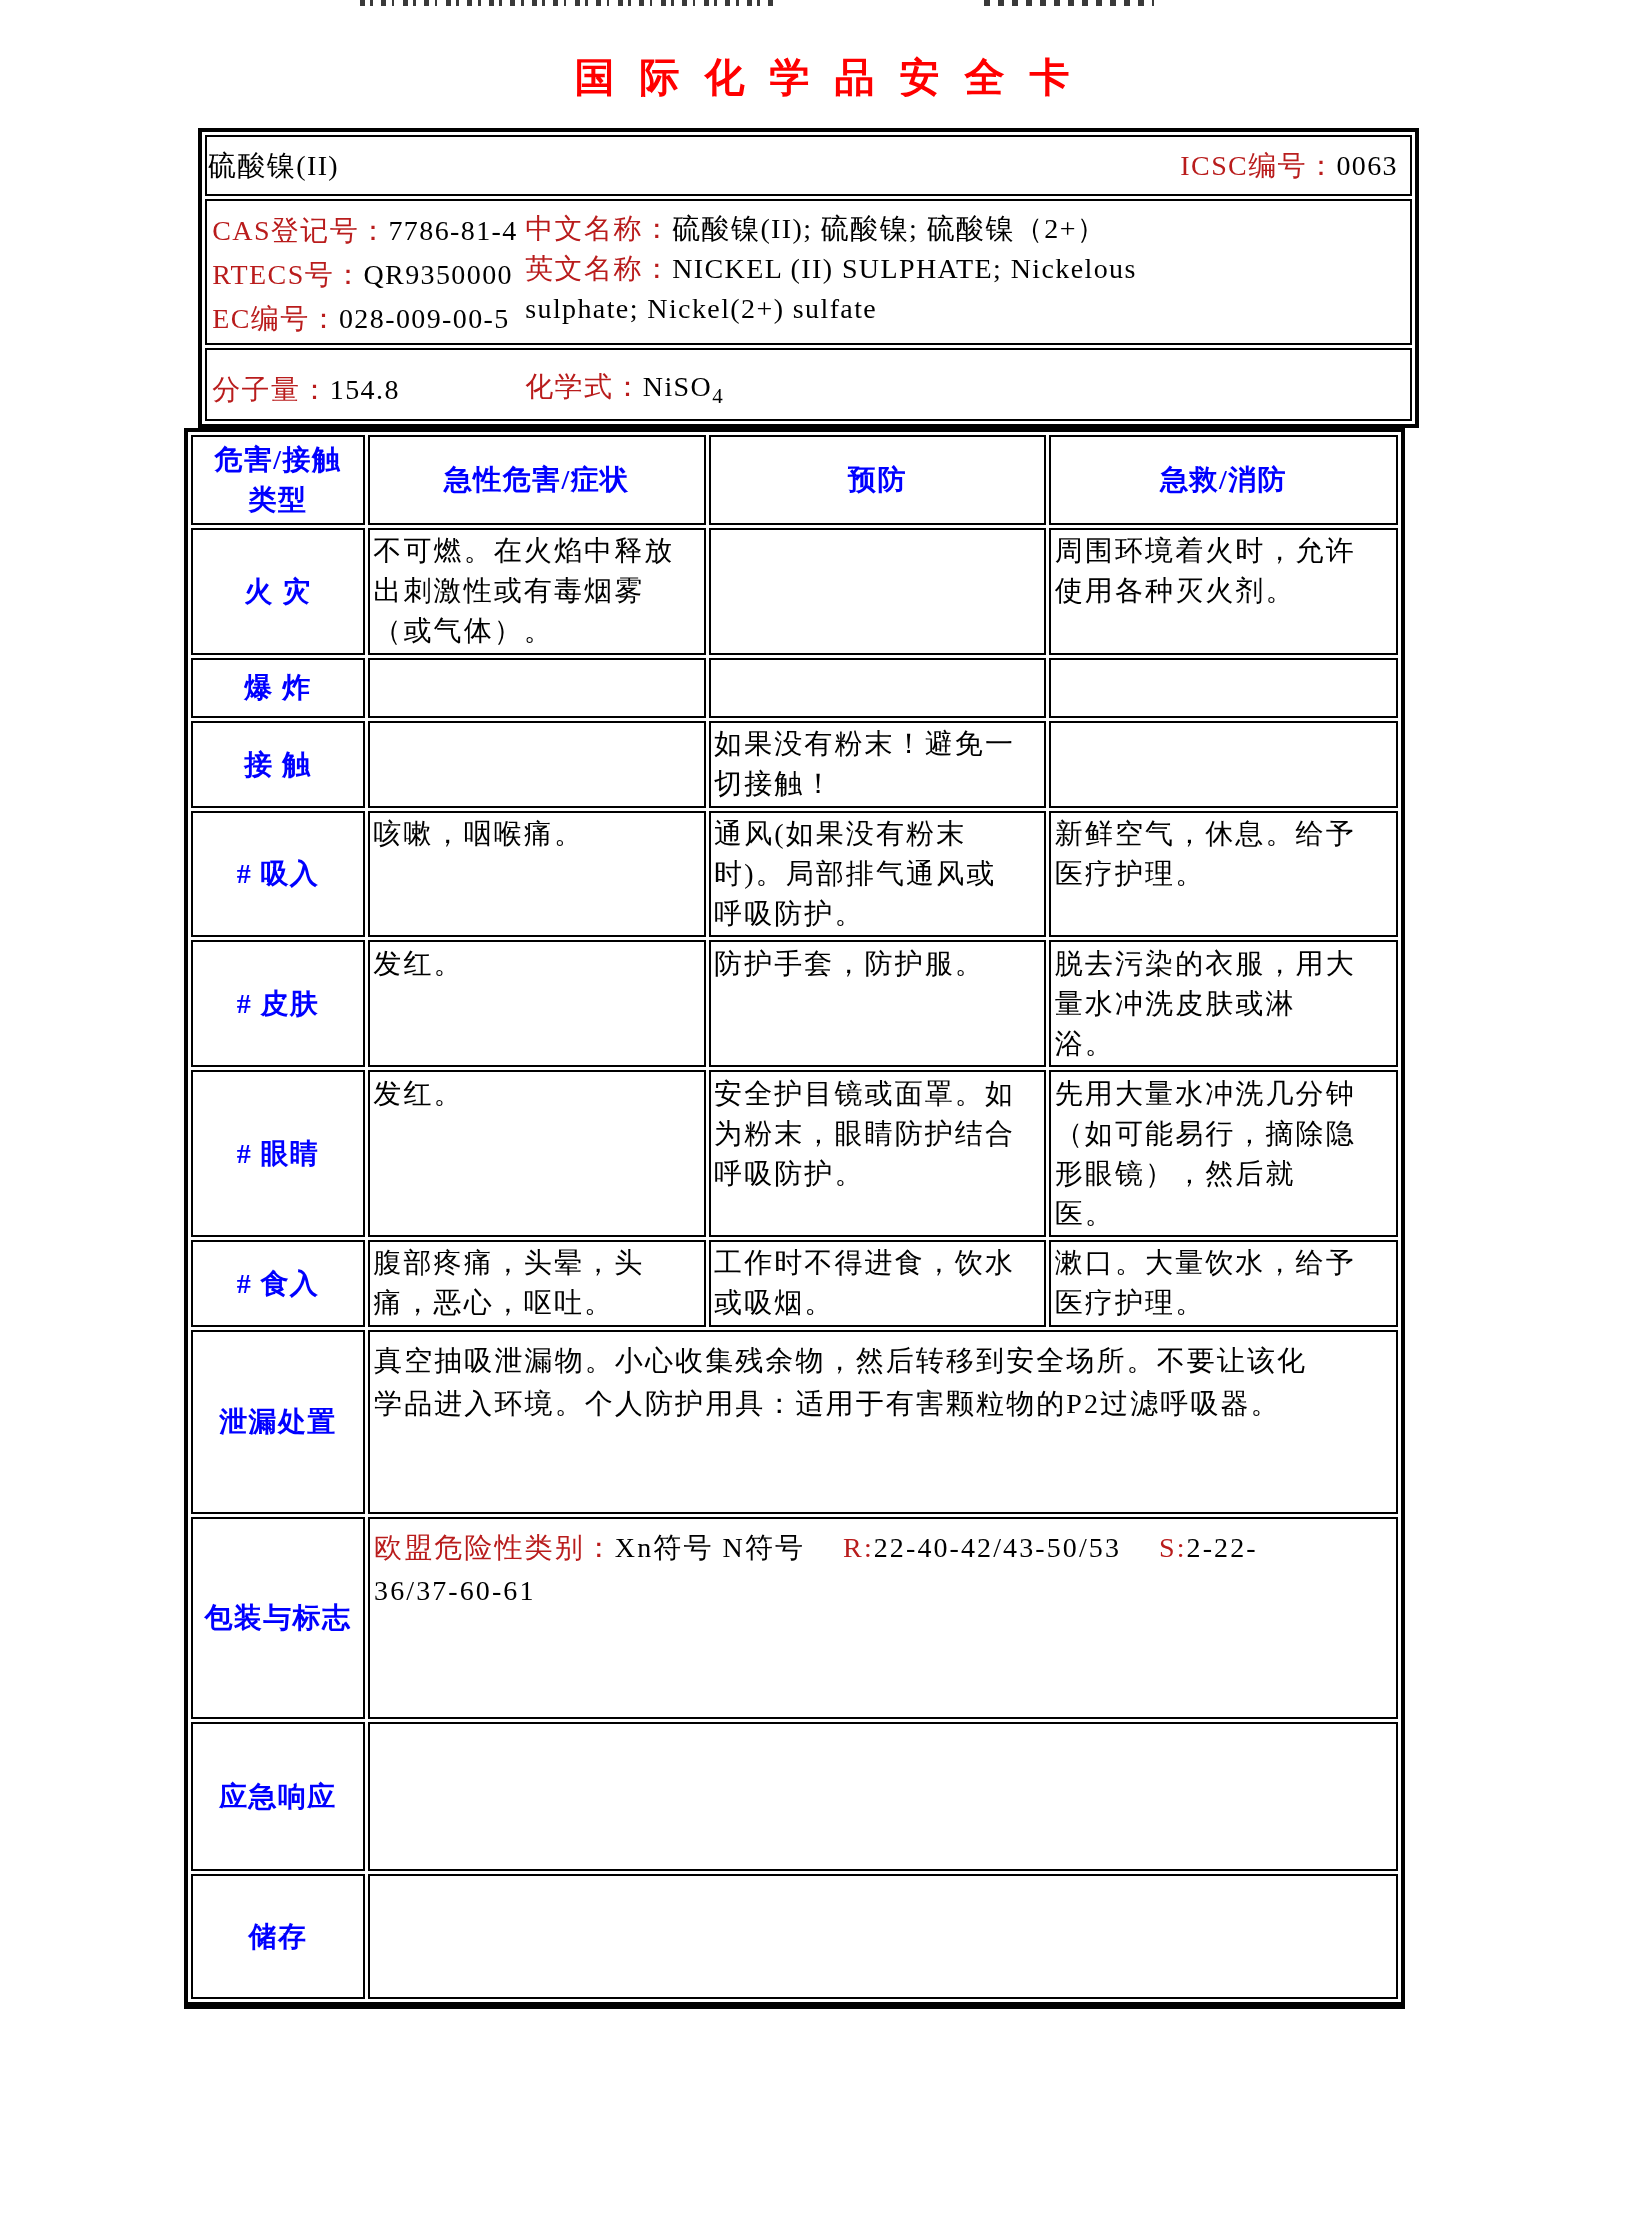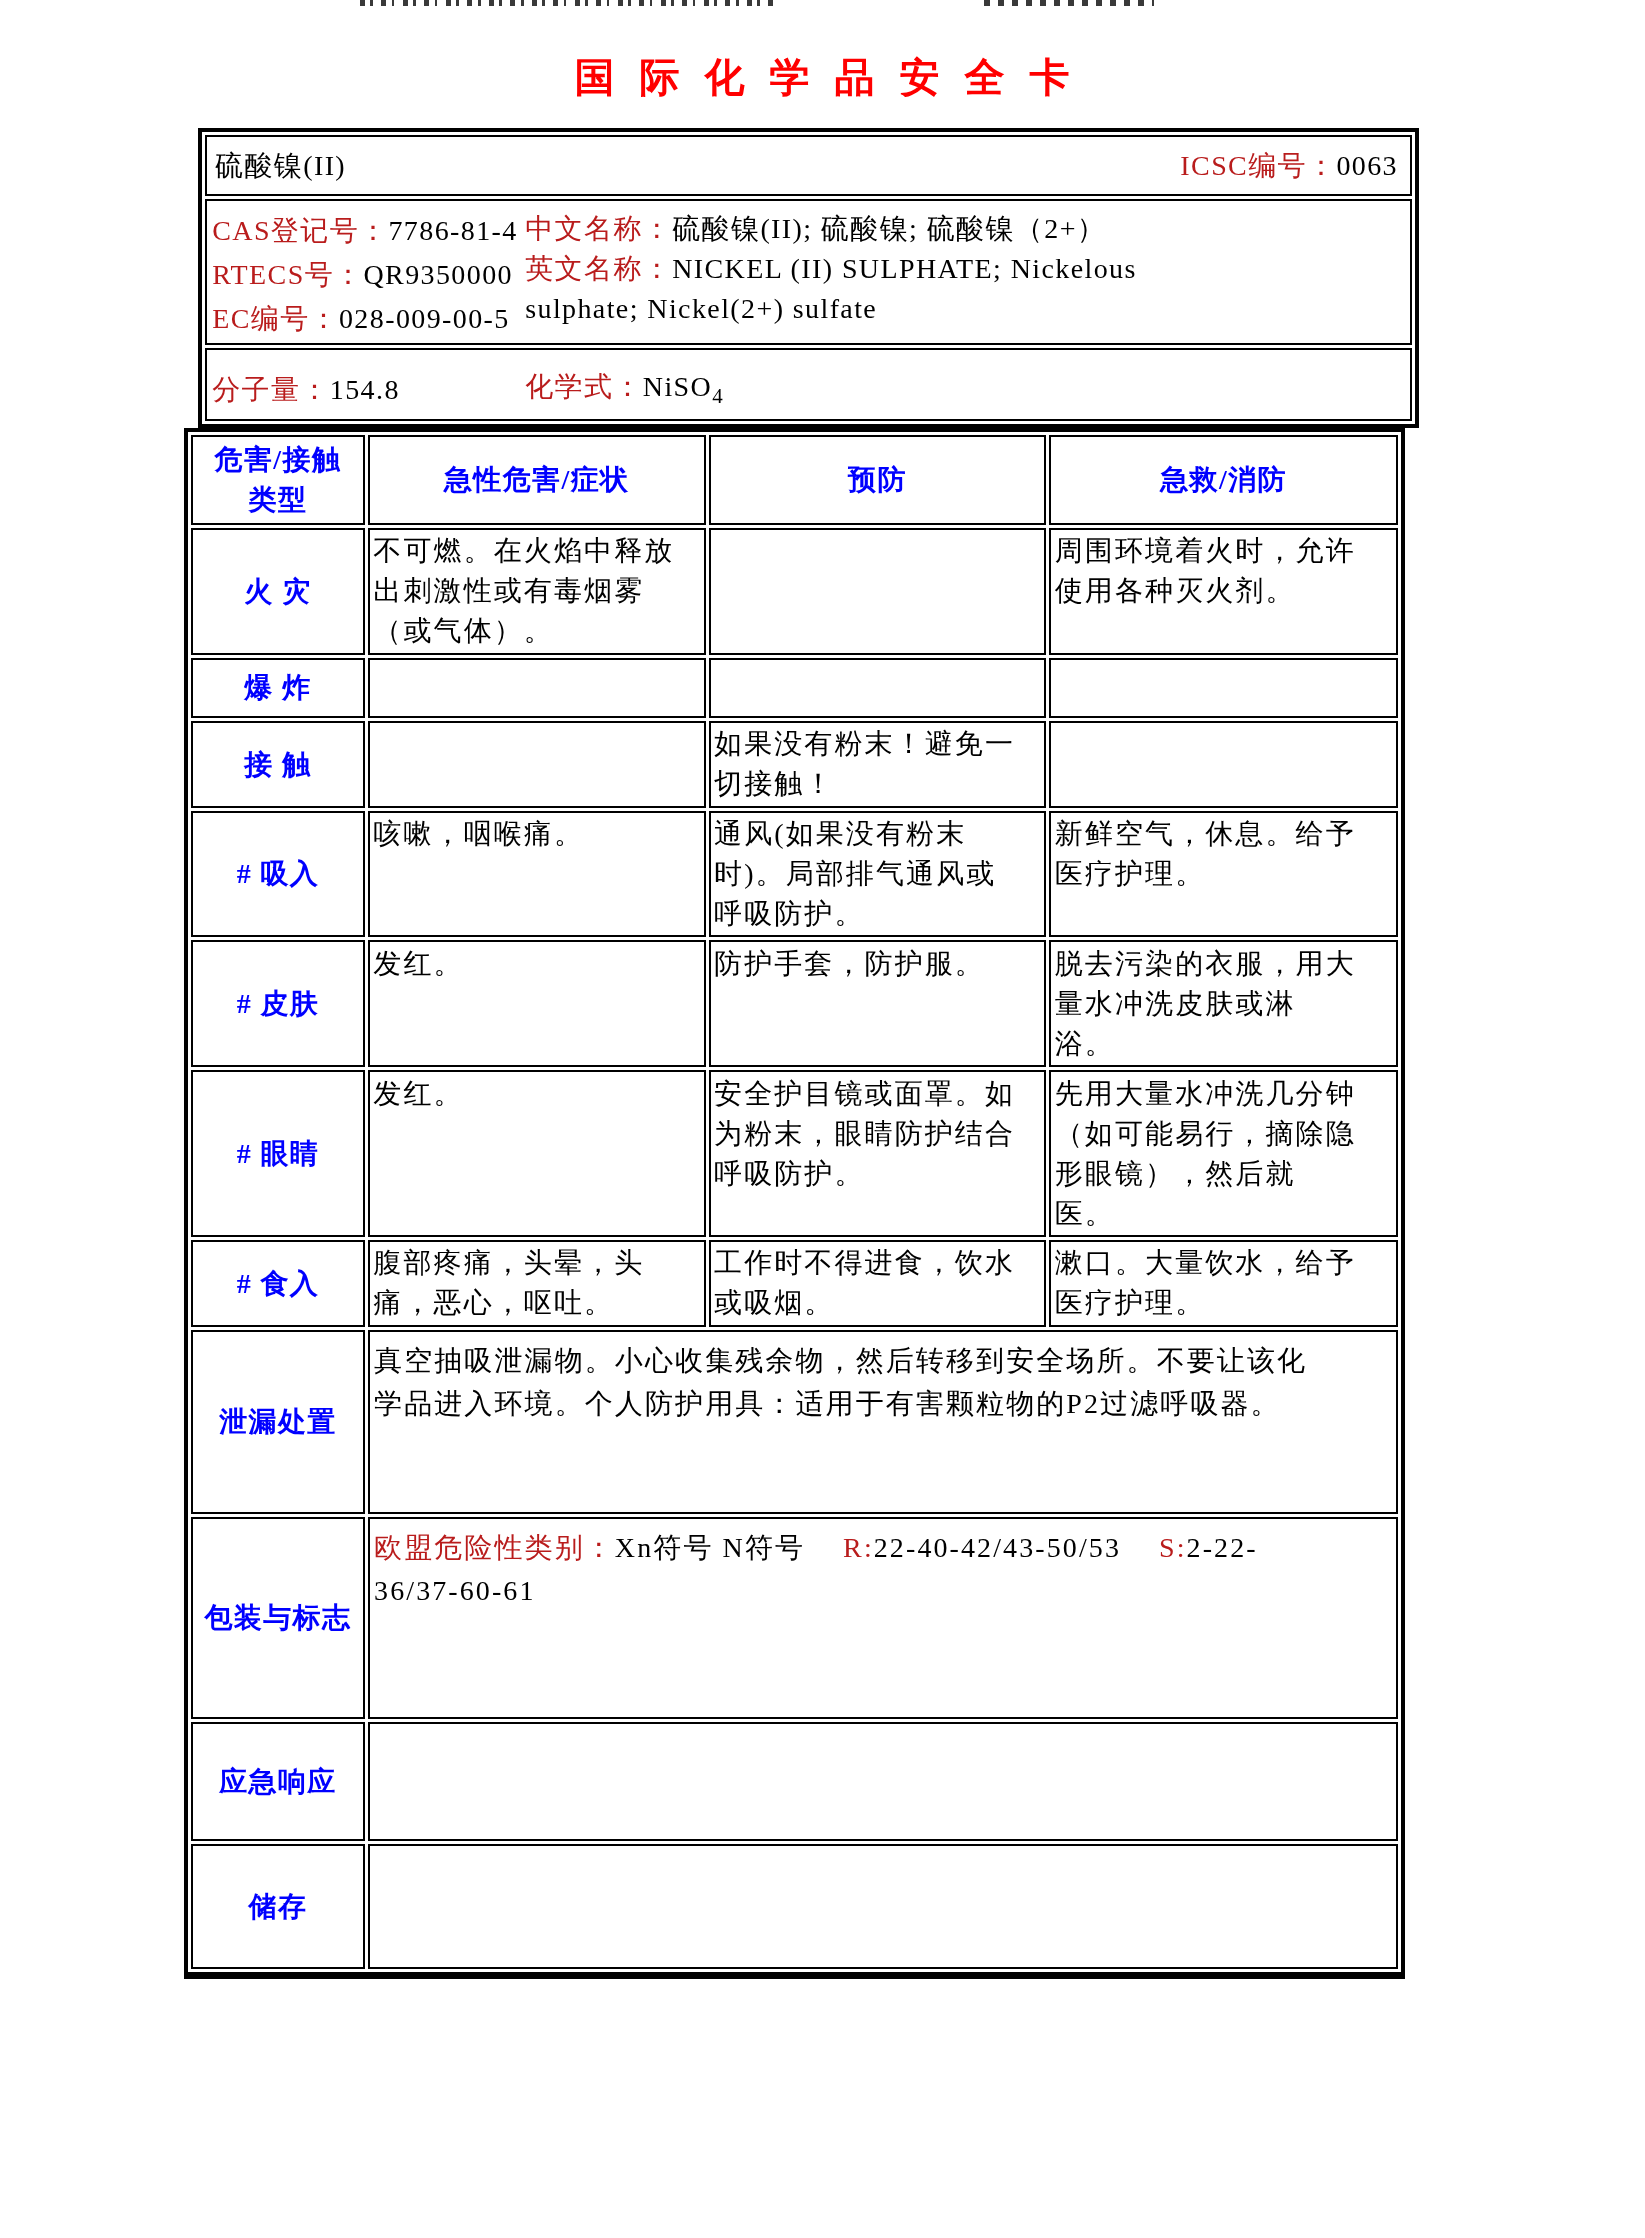--- a/index.html
+++ b/index.html
@@ -31,21 +31,21 @@
   .tableA{position:absolute;left:198px;top:128px;width:1221px;
     border:4.2px solid #000000;border-bottom-width:4.9px;}
   .tableB{position:absolute;left:184px;top:428px;width:1221px;
     border:4.2px solid #000000;border-top-width:4.9px;border-bottom-width:7.6px;}
   .b{color:#b91c1c;font-weight:normal;}
   .pre{white-space:pre;}
 
   
   .name-cell{height:61px;}
   .name-flex{display:flex;justify-content:space-between;align-items:center;height:100%;
-    padding:0 11px 0 7px;font-size:28px;letter-spacing:1.4px;}
+    padding:0 11px 0 0;font-size:28px;letter-spacing:1.4px;}
   .id-cell{height:146px;vertical-align:top;}
   .id-flex{display:flex;align-items:flex-start;padding:7px 4.2px 0 4.2px;font-size:28px;letter-spacing:1.4px;}
   .id-left{width:313px;flex:none;line-height:44px;}
   .id-right{flex:1;line-height:40px;}
   .mw-cell{height:73px;vertical-align:top;}
   .mw-flex{display:flex;align-items:flex-start;padding:16.6px 4.2px 0 4.2px;font-size:28px;letter-spacing:1.4px;}
   sub{font-size:21px;letter-spacing:0;}
 
   
   .tableB th{vertical-align:middle;text-align:center;
@@ -64,21 +64,21 @@
   .rh-head th{height:90px;}
   .rh-fire td{height:110px;}
   .rh-expl td{height:60px;}
   .rh-exposure td{height:69px;}
   .rh-inhal td{height:112px;margin-top:48px;}
   .rh-skin td{height:116px;}
   .rh-eyes td{height:149px;}
   .rh-ingest td{height:75px;}
   .rh-spill td{height:184px;}
   .rh-pack td{height:202px;}
-  .rh-emerg td{height:119px;}
+  .rh-emerg td{height:149px;}
   .rh-store td{height:125px;}
 </style>
 </head>
 <body>
 
 <div class="page">
 
   <div class="frag frag-left"></div>
   <div class="frag frag-right"></div>
 

